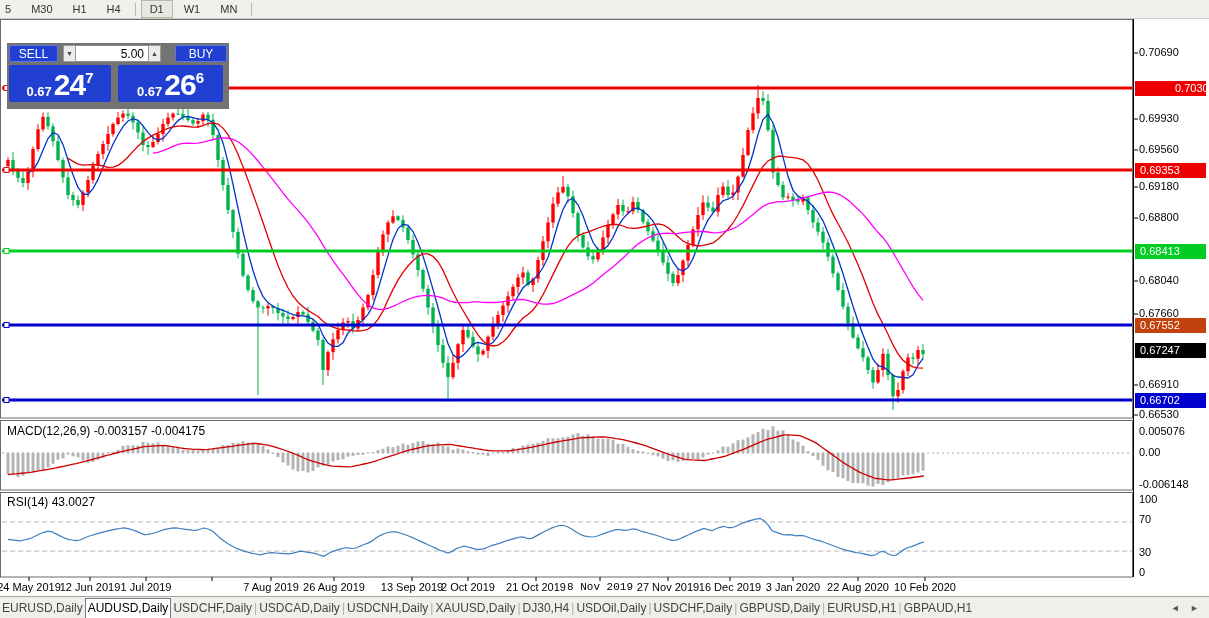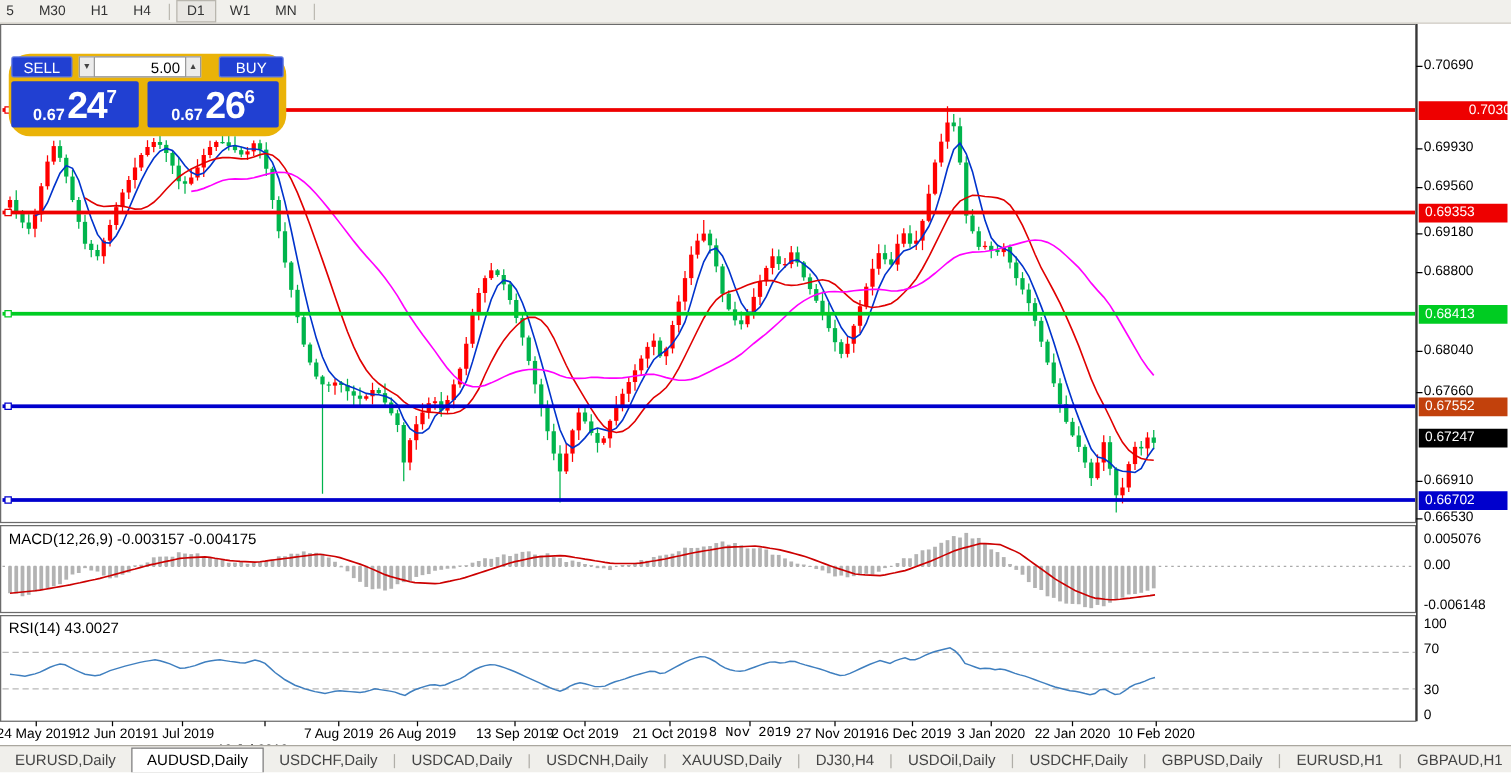--- a/index.html
+++ b/index.html
@@ -11,21 +11,21 @@
   .tf-btn{height:16px;line-height:16px;padding:0 8px;font-size:11px;color:#333;cursor:default;
           border:1px solid transparent;margin:0 1px;white-space:nowrap;}
   .tf-btn.active{background:#e9e7e3;border:1px solid #b9b6ae;}
   .tf-sep{width:1px;height:13px;background:#bdbab2;margin:0 4px;}
   
   #chart-svg{position:absolute;left:0;top:0;}
   
   #chart-title{position:absolute;left:8px;top:25px;font-size:12px;color:#000;white-space:nowrap;}
   #chart-title .tri{font-size:9px;margin-right:5px;}
   
-  #trade-panel{position:absolute;left:7px;top:43px;width:218px;height:62px;background:#eab308;padding:2px;border-radius:17px;}
+  #trade-panel{position:absolute;left:7px;top:43px;width:218px;height:62px;background:#737373;padding:2px;}
   #tp-row1{display:flex;height:17px;margin-bottom:3px;}
   .tp-btn{background:#2140d2;color:#fff;font-size:12px;text-align:center;line-height:17px;
           border:1px solid #5d77e2;border-radius:2px;cursor:pointer;}
   #sell-btn{width:47px;}
   #buy-btn{width:50px;margin-left:14px;}
   .spin-btn{width:13px;height:17px;background:#ececec;border:1px solid #9a9a9a;font-size:7px;color:#444;
             text-align:center;line-height:15px;box-sizing:border-box;cursor:pointer;}
   #vol-field{width:72px;height:17px;box-sizing:border-box;border:1px solid #8a8a8a;border-left:none;border-right:none;
              font-family:"Liberation Sans",sans-serif;font-size:12px;text-align:right;padding:0 4px 0 0;margin:0;}
   #tp-row2{display:flex;height:37px;}
@@ -38,21 +38,21 @@
   .p-sup{font-size:15px;font-weight:bold;line-height:15px;position:relative;top:-14px;}
   
   .ax-label{position:absolute;left:1139px;font-size:11px;color:#000;height:12px;line-height:12px;white-space:nowrap;}
   .badge{position:absolute;left:1135px;width:71px;height:15px;line-height:15px;font-size:11px;color:#fff;
          padding-left:5px;box-sizing:border-box;white-space:nowrap;}
   .ind-label{position:absolute;left:7px;font-size:12px;color:#000;white-space:nowrap;}
   .date-label{position:absolute;font-size:11px;color:#000;transform:translateX(-50%);white-space:nowrap;top:581px;}
   
   #tab-bar{position:absolute;left:0;top:596px;width:1209px;height:22px;background:#f0efeb;
            border-top:1px solid #aaa79f;display:flex;align-items:center;font-size:12px;color:#444;}
-  .tab{padding:0 12px;height:20px;line-height:20px;white-space:nowrap;cursor:pointer;}
+  .tab{padding:0 2px;height:20px;line-height:20px;white-space:nowrap;cursor:pointer;}
   .tab.active{background:#fff;border:1px solid #7a7a7a;color:#000;height:21px;line-height:19px;box-sizing:border-box;}
   .tab-sep{color:#b0aea8;}
   #tab-arrows{margin-left:auto;padding-right:6px;font-size:9px;color:#555;letter-spacing:4px;cursor:pointer;white-space:nowrap;}
 </style>
 </head>
 <body>
 
 <div id="screen">
 
   <svg id="chart-svg" width="1209" height="618">
@@ -725,21 +725,21 @@
       <div class="date-label" style="left: 202px; margin-top: 13px;">19 Jul 2019</div>
       <div class="date-label" style="left: 271px;">7 Aug 2019</div>
       <div class="date-label" style="left: 334px;">26 Aug 2019</div>
       <div class="date-label" style="left: 412px;">13 Sep 2019</div>
       <div class="date-label" style="left: 468px;">2 Oct 2019</div>
       <div class="date-label" style="left: 536px;">21 Oct 2019</div>
       <div class="date-label" style="left: 600px; font-family: Liberation Mono, monospace;">8 Nov 2019</div>
       <div class="date-label" style="left: 668px;">27 Nov 2019</div>
       <div class="date-label" style="left: 730px;">16 Dec 2019</div>
       <div class="date-label" style="left: 793px;">3 Jan 2020</div>
-      <div class="date-label" style="left: 858px;">22 Jan 2020</div>
+      <div class="date-label" style="left: 858px;">22 Aug 2020</div>
       <div class="date-label" style="left: 925px;">10 Feb 2020</div>
     </div>
 
   <div id="tab-bar">
       <div class="tab">EURUSD,Daily</div>
       <div class="tab active">AUDUSD,Daily</div>
       <div class="tab">USDCHF,Daily</div>
       <span class="tab-sep">|</span>
       <div class="tab">USDCAD,Daily</div>
       <span class="tab-sep">|</span>

